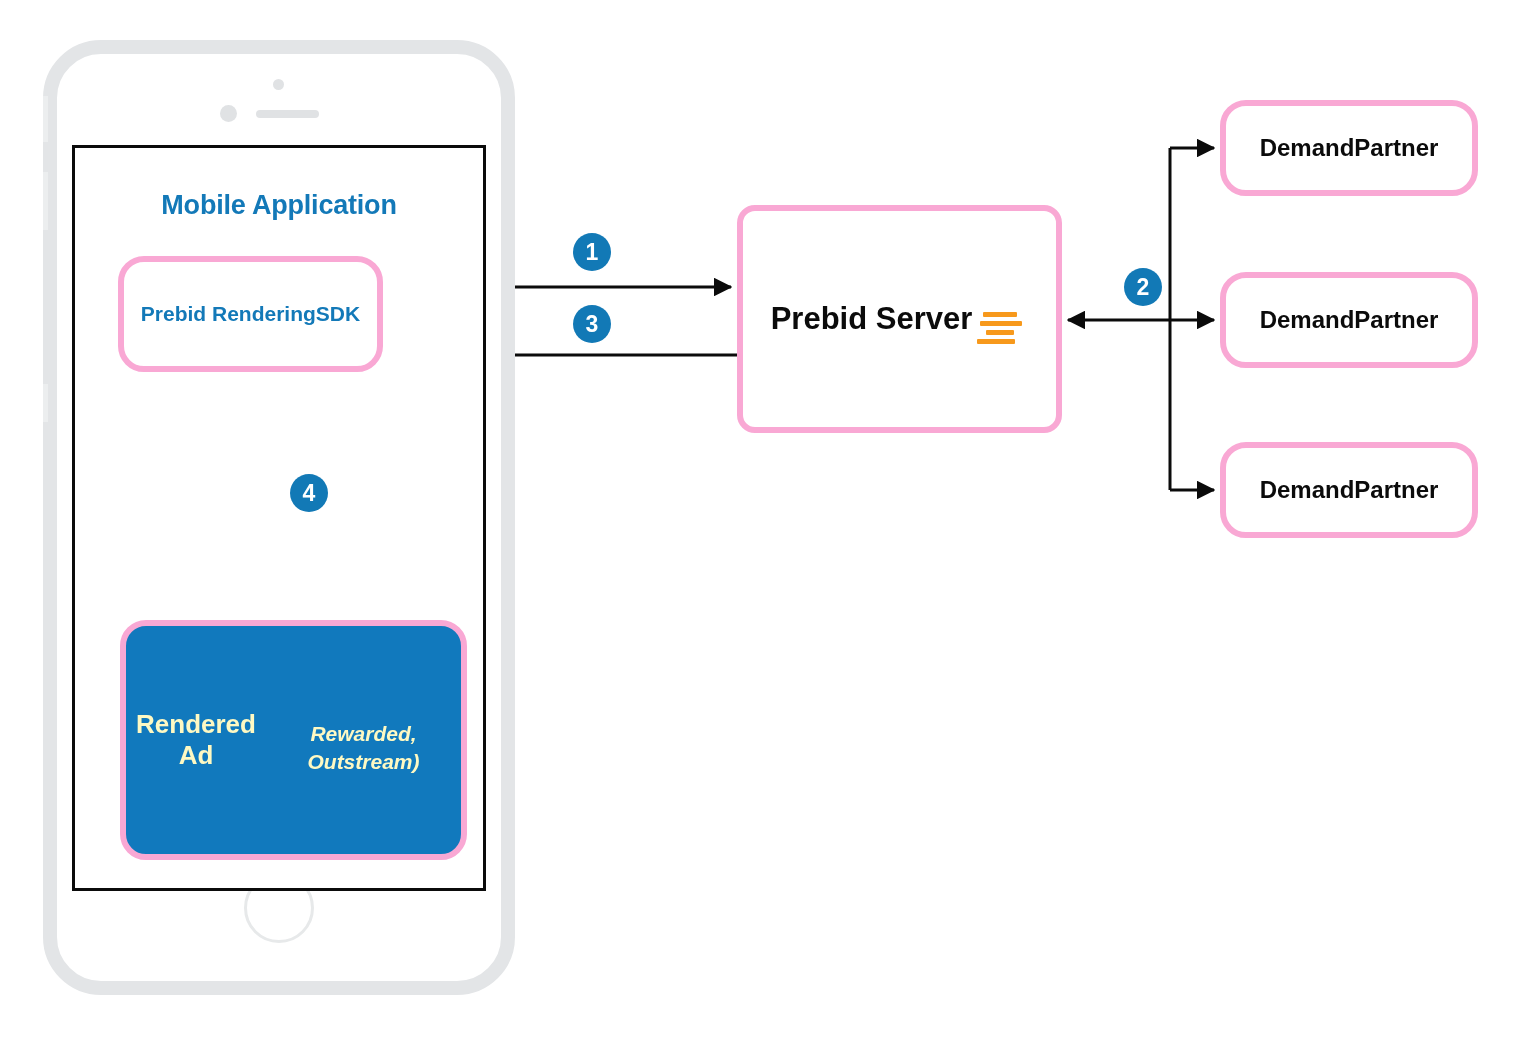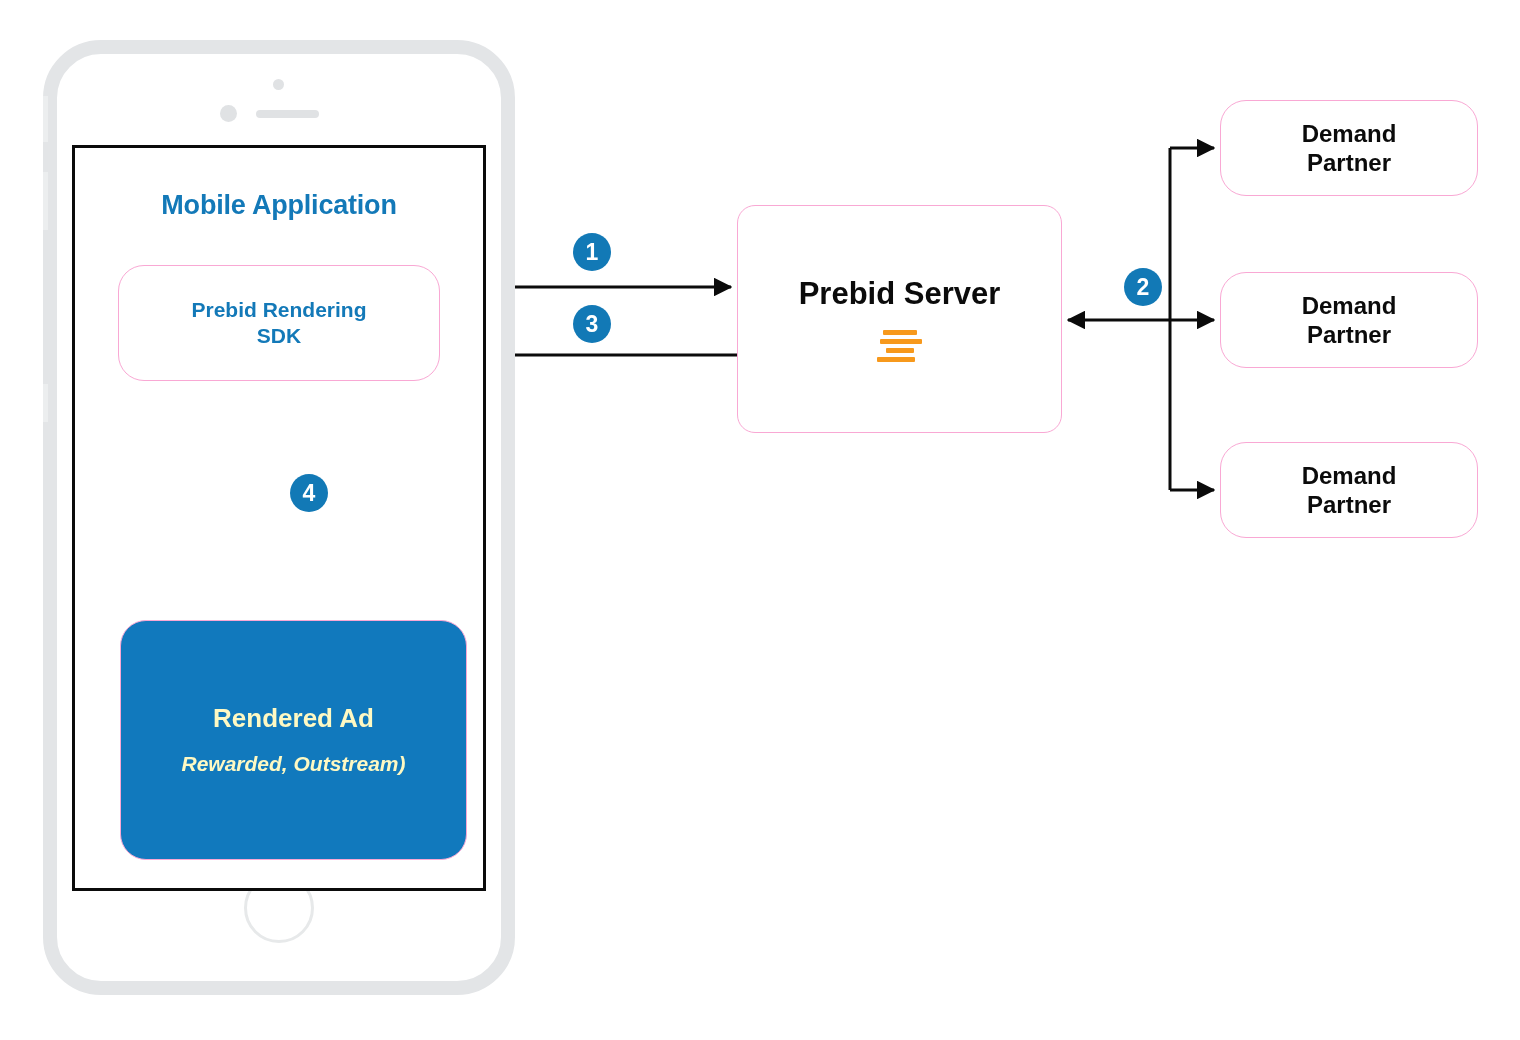--- a/index.html
+++ b/index.html
@@ -112,32 +112,31 @@
     font-size: 27px;
     font-weight: bold;
     letter-spacing: -0.2px;
   }
 
   
   .node {
     position: absolute;
     box-sizing: border-box;
     display: flex;
-    flex-direction: column;
     align-items: center;
     justify-content: center;
     text-align: center;
     background: #ffffff;
-    border: 1px solid #f9a8d4;
+    border: 6px solid #f9a8d4;
   }
 
   .sdk-node {
     left: 118px;
-    top: 265px;
-    width: 322px;
+    top: 256px;
+    width: 265px;
     height: 116px;
     border-radius: 26px;
     color: #1379b8;
     font-size: 21px;
     font-weight: bold;
     line-height: 1.25;
   }
 
   .ad-node {
     left: 120px;

